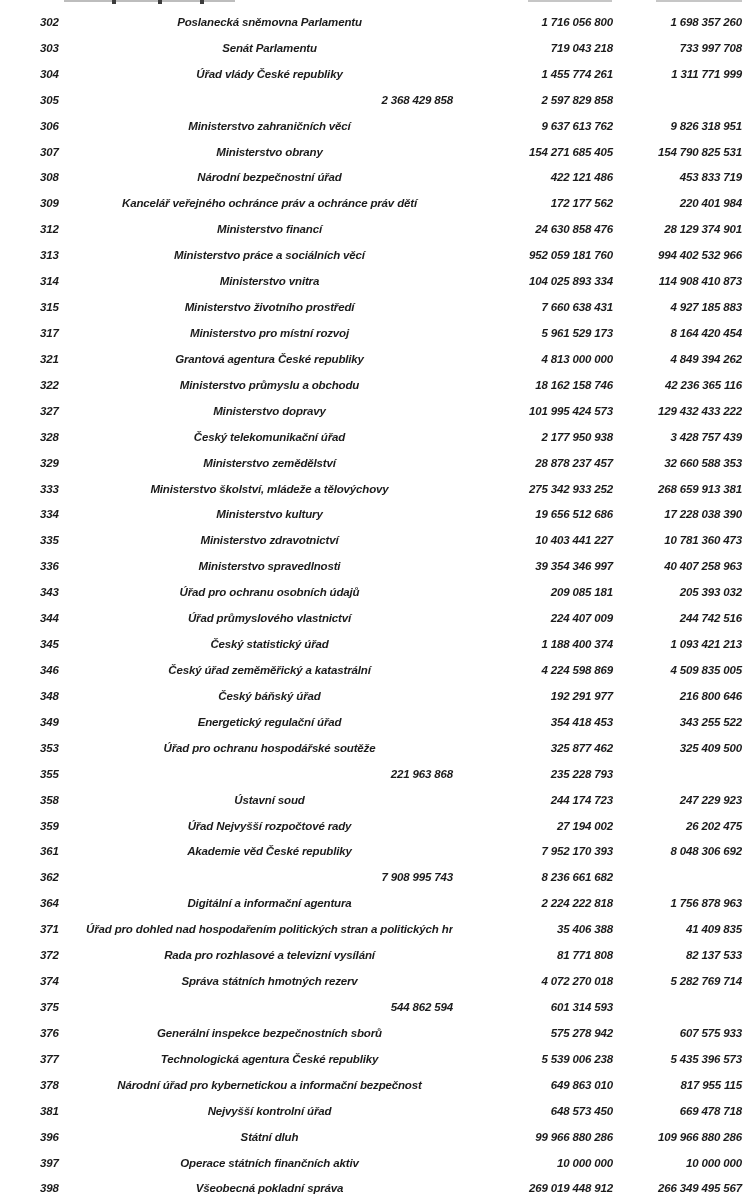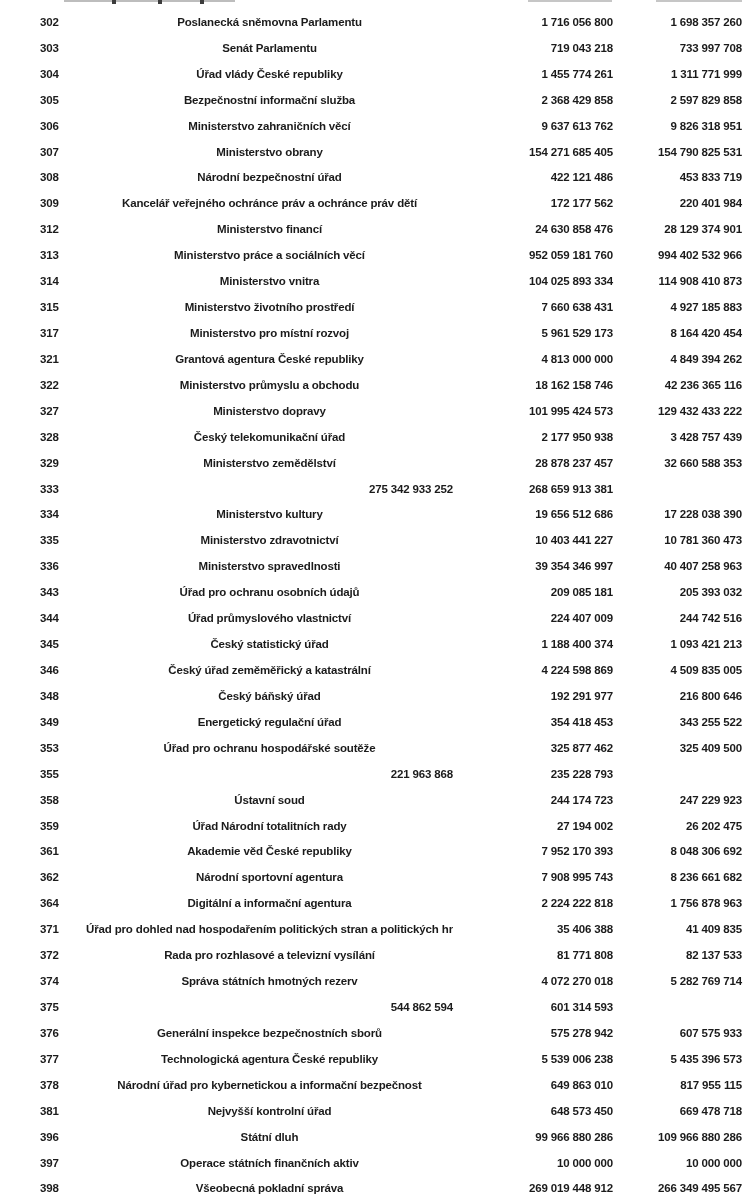--- a/index.html
+++ b/index.html
@@ -12,20 +12,21 @@
     height: 1200px;
     position: relative;
     overflow: hidden;
     font-family: "Liberation Sans", sans-serif;
   }
   .table-rows {
     position: absolute;
     top: 9px;
     left: 0;
     right: 0;
+    font-style: italic;
   }
   .row {
     display: grid;
     grid-template-columns: 46px 1fr 160px 129px;
     align-items: center;
     height: 25.93px;
     padding: 0 8px 0 40px;
     box-sizing: border-box;
   }
   .cell {
@@ -74,21 +75,20 @@
       <span class="cell val">733 997 708</span>
     </div>
     <div class="row">
       <span class="cell code">304</span>
       <span class="cell name">Úřad vlády České republiky</span>
       <span class="cell val">1 455 774 261</span>
       <span class="cell val">1 311 771 999</span>
     </div>
     <div class="row">
       <span class="cell code">305</span>
-      <span class="cell name">Bezpečnostní informační služba</span>
       <span class="cell val">2 368 429 858</span>
       <span class="cell val">2 597 829 858</span>
     </div>
     <div class="row">
       <span class="cell code">306</span>
       <span class="cell name">Ministerstvo zahraničních věcí</span>
       <span class="cell val">9 637 613 762</span>
       <span class="cell val">9 826 318 951</span>
     </div>
     <div class="row">
@@ -164,20 +164,21 @@
       <span class="cell val">3 428 757 439</span>
     </div>
     <div class="row">
       <span class="cell code">329</span>
       <span class="cell name">Ministerstvo zemědělství</span>
       <span class="cell val">28 878 237 457</span>
       <span class="cell val">32 660 588 353</span>
     </div>
     <div class="row">
       <span class="cell code">333</span>
+      <span class="cell name">Ministerstvo školství, mládeže a tělovýchovy</span>
       <span class="cell val">275 342 933 252</span>
       <span class="cell val">268 659 913 381</span>
     </div>
     <div class="row">
       <span class="cell code">334</span>
       <span class="cell name">Ministerstvo kultury</span>
       <span class="cell val">19 656 512 686</span>
       <span class="cell val">17 228 038 390</span>
     </div>
     <div class="row">
@@ -240,33 +241,32 @@
       <span class="cell val">235 228 793</span>
     </div>
     <div class="row">
       <span class="cell code">358</span>
       <span class="cell name">Ústavní soud</span>
       <span class="cell val">244 174 723</span>
       <span class="cell val">247 229 923</span>
     </div>
     <div class="row">
       <span class="cell code">359</span>
-      <span class="cell name">Úřad Národní totalitních rady</span>
+      <span class="cell name">Úřad Nejvyšší rozpočtové rady</span>
       <span class="cell val">27 194 002</span>
       <span class="cell val">26 202 475</span>
     </div>
     <div class="row">
       <span class="cell code">361</span>
       <span class="cell name">Akademie věd České republiky</span>
       <span class="cell val">7 952 170 393</span>
       <span class="cell val">8 048 306 692</span>
     </div>
     <div class="row">
       <span class="cell code">362</span>
-      <span class="cell name">Národní sportovní agentura</span>
       <span class="cell val">7 908 995 743</span>
       <span class="cell val">8 236 661 682</span>
     </div>
     <div class="row">
       <span class="cell code">364</span>
       <span class="cell name">Digitální a informační agentura</span>
       <span class="cell val">2 224 222 818</span>
       <span class="cell val">1 756 878 963</span>
     </div>
     <div class="row">

